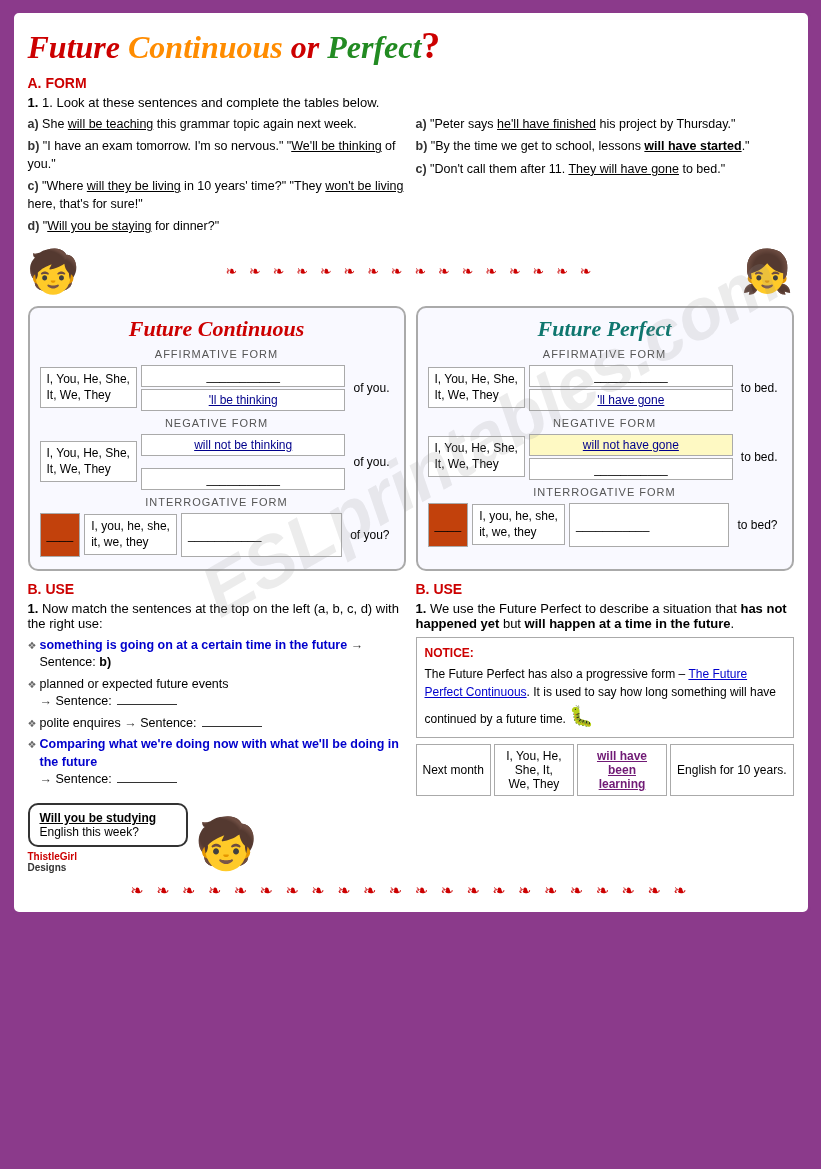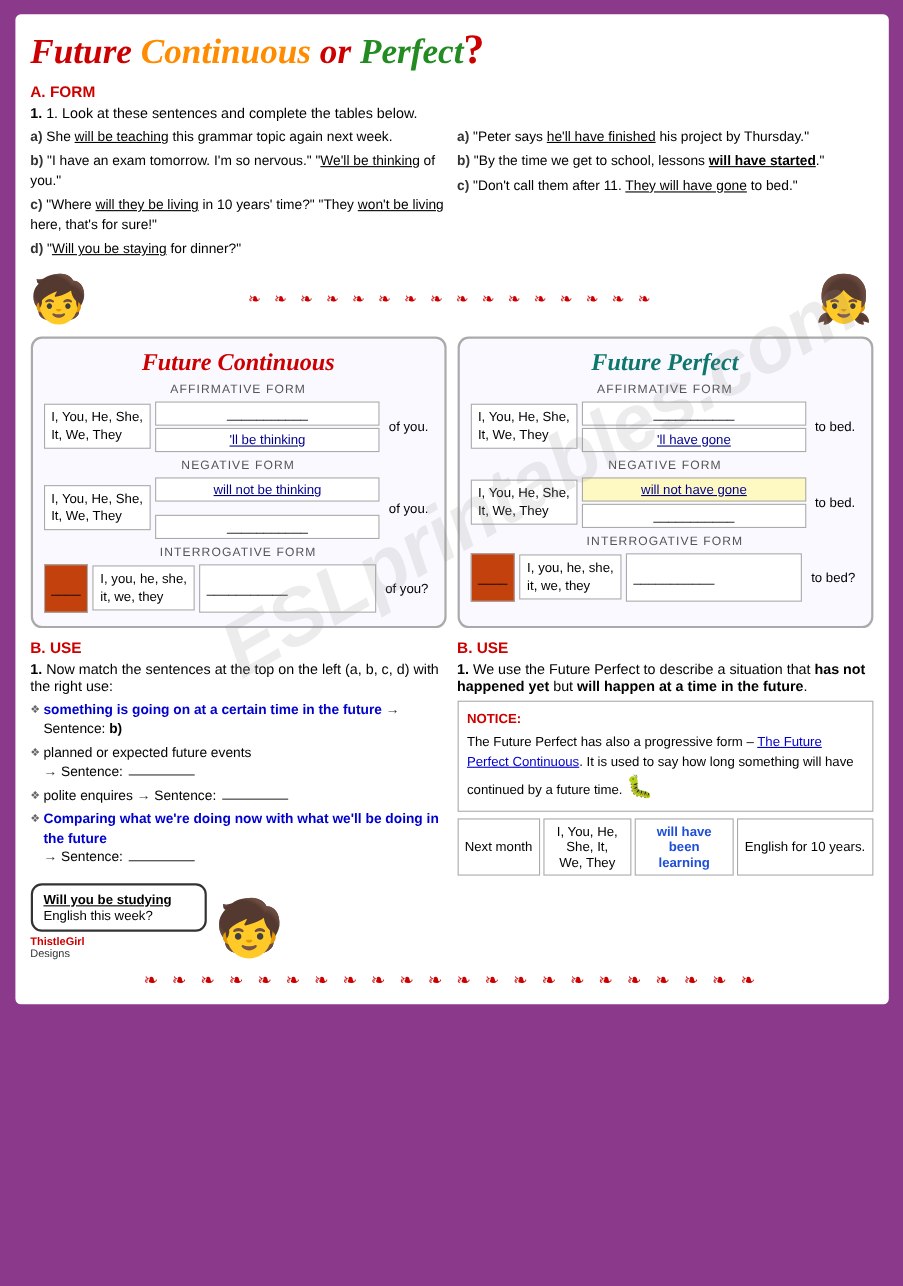--- a/index.html
+++ b/index.html
@@ -178,21 +178,21 @@
     .pct-cell {
       border: 1px solid #aaa;
       padding: 4px 6px;
       background: white;
       display: flex;
       align-items: center;
       justify-content: center;
       text-align: center;
       min-height: 44px;
     }
-    .pct-verb { color: #1d4ed8; font-weight: bold; }
+    .pct-verb { color: #701a75; font-weight: bold; text-decoration: underline; }
 
     .speech-bubble {
       background: white;
       border: 2px solid #333;
       border-radius: 10px;
       padding: 6px 10px;
       font-size: 12px;
       position: relative;
       max-width: 160px;
       margin-top: 4px;
@@ -210,20 +210,21 @@
       top: 380px;
       left: 150px;
       z-index: 10;
       white-space: nowrap;
     }
 
     .logo {
       font-size: 11px;
       color: #333;
       margin-top: 4px;
+      font-weight: bold;
     }
     .logo b { color: #CC0000; }
 
     .interrog-row {
       display: flex;
       align-items: center;
       gap: 4px;
       margin-bottom: 4px;
     }
   </style>

